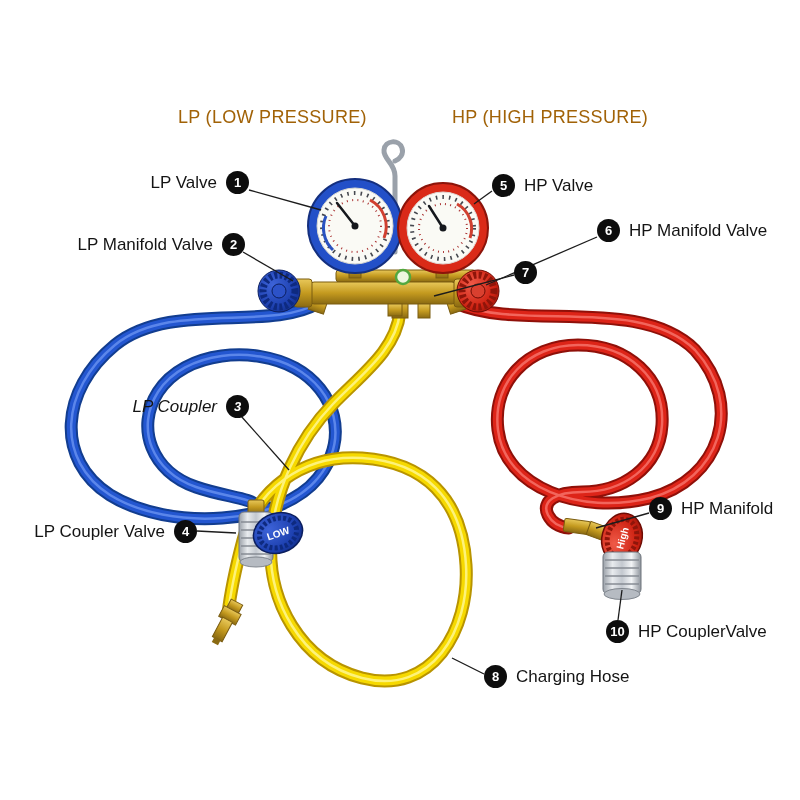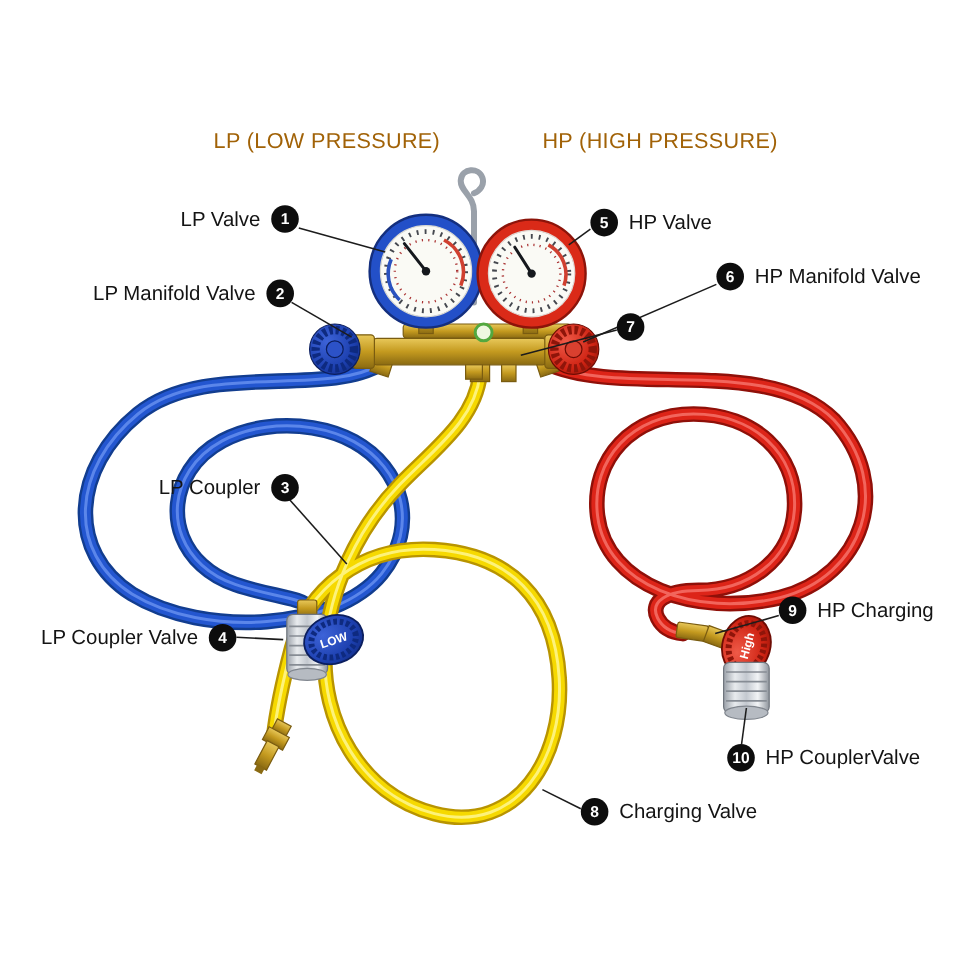--- a/index.html
+++ b/index.html
@@ -175,21 +175,21 @@
   <div class="header" style="left:452px; top:107px;">HP (HIGH PRESSURE)</div>
 
   <div class="callout" style="top:171px; right:551px;">
     <span class="label">LP Valve</span>
     <span class="badge">1</span>
   </div>
   <div class="callout" style="top:233px; right:555px;">
     <span class="label">LP Manifold Valve</span>
     <span class="badge">2</span>
   </div>
-  <div class="callout" style="top:395px; right:551px;">
+  <div class="callout" style="top:395px; right:551px;font-style:italic;">
     <span class="label">LP Coupler</span>
     <span class="badge">3</span>
   </div>
   <div class="callout" style="top:520px; right:603px;">
     <span class="label">LP Coupler Valve</span>
     <span class="badge">4</span>
   </div>
 
   <div class="callout" style="top:174px; left:492px;">
     <span class="badge">5</span>
@@ -197,24 +197,24 @@
   </div>
   <div class="callout" style="top:219px; left:597px;">
     <span class="badge">6</span>
     <span class="label">HP Manifold Valve</span>
   </div>
   <div class="callout" style="top:261px; left:514px;">
     <span class="badge">7</span>
   </div>
   <div class="callout" style="top:665px; left:484px;">
     <span class="badge">8</span>
-    <span class="label">Charging Valve</span>
+    <span class="label">Charging Hose</span>
   </div>
   <div class="callout" style="top:497px; left:649px;">
     <span class="badge">9</span>
-    <span class="label">HP Charging</span>
+    <span class="label">HP Manifold</span>
   </div>
   <div class="callout" style="top:620px; left:606px;">
     <span class="badge">10</span>
     <span class="label">HP CouplerValve</span>
   </div>
 
 </div>
 
 </body></html>

